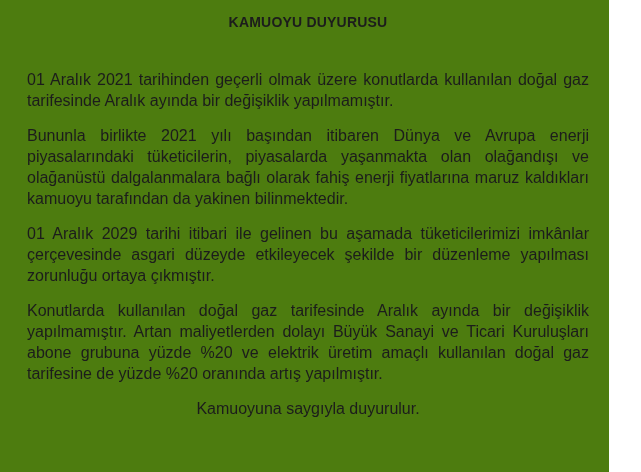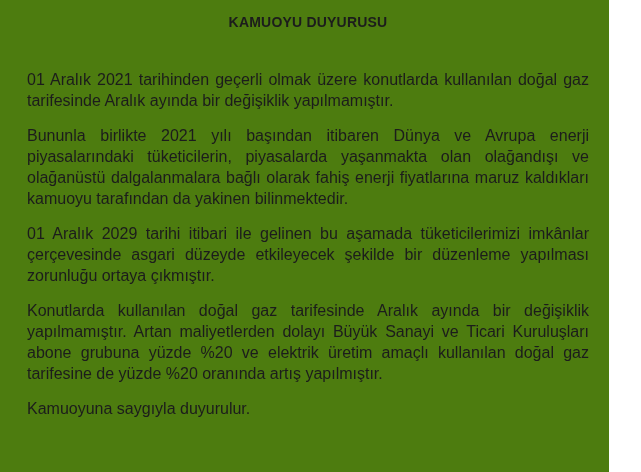--- a/index.html
+++ b/index.html
@@ -28,21 +28,21 @@
     color: #1c1c1c;
   }
   .body-para {
     margin: 0 0 14px 0;
     font-size: 16px;
     line-height: 21px;
     text-align: justify;
     color: #1c1c1c;
   }
   .body-para.last {
-    text-align: left;
+    text-align: center;
     margin-bottom: 0;
   }
 </style>
 </head>
 <body>
 
 <div class="page">
   <h1 class="doc-title">KAMUOYU DUYURUSU</h1>
 
   <p class="body-para">01 Aralık 2021 tarihinden geçerli olmak üzere konutlarda kullanılan doğal gaz tarifesinde Aralık ayında bir değişiklik yapılmamıştır.</p>

